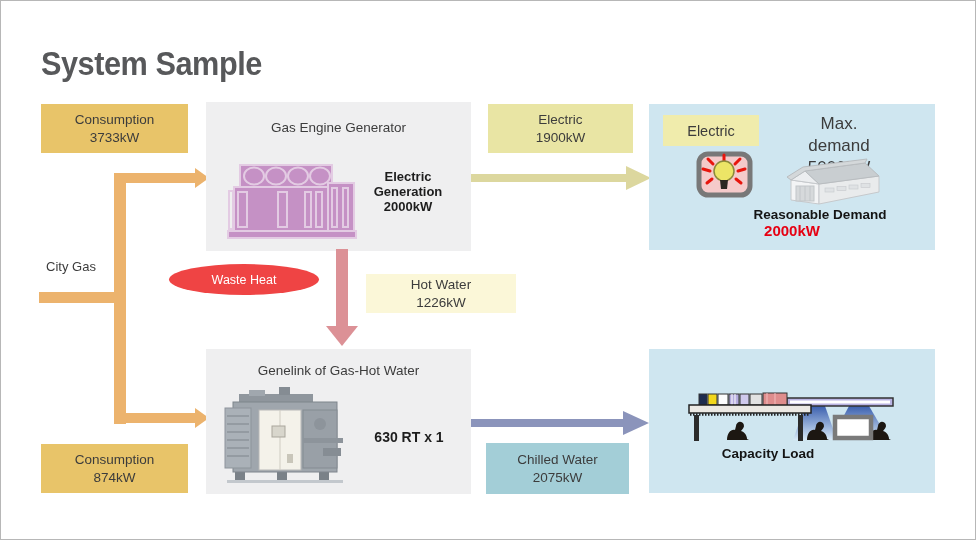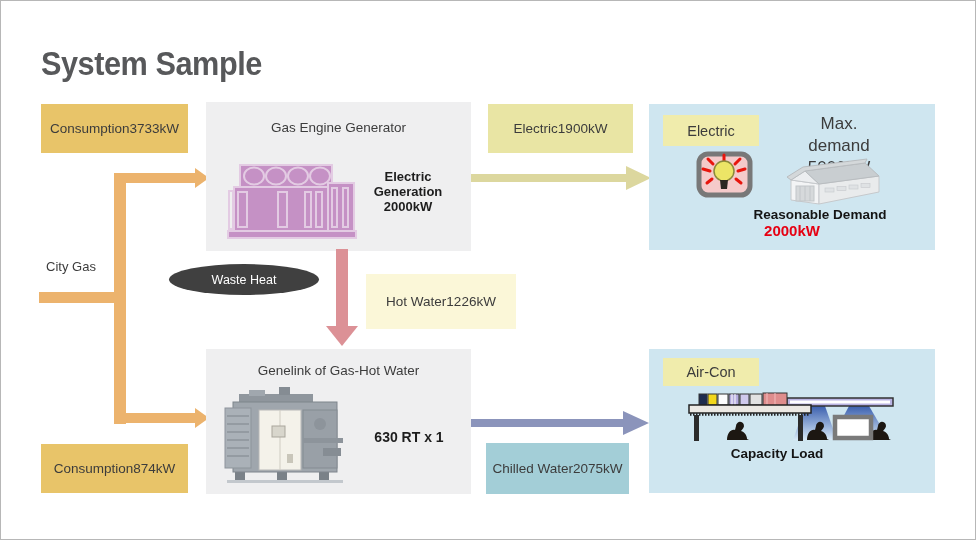--- a/index.html
+++ b/index.html
@@ -7,33 +7,33 @@
     position:relative;width:976px;height:540px;
     background:#ffffff;border:1px solid #b7b7b7;box-sizing:border-box;
     font-family:"Liberation Sans",sans-serif;color:#3a3a3a;overflow:hidden;padding-left:34px;
   }
   .abs{position:absolute;box-sizing:border-box;}
   .title{
     font-size:33px;font-weight:700;color:#57585a;letter-spacing:-.5px;
     transform:scaleX(.93);transform-origin:left center;white-space:nowrap;
   }
   .flow-box{
-    display:flex;flex-direction:row;align-items:center;justify-content:center;
+    display:flex;flex-direction:column;align-items:center;justify-content:center;
     font-size:13.5px;line-height:1.28;text-align:center;color:#3c3c3c;
   }
   .gray-box{background:#efeff0;}
   .box-title{font-size:13.5px;text-align:center;color:#3c3c3c;white-space:nowrap;}
   .bold-note{font-weight:700;font-size:13px;line-height:1.18;text-align:center;color:#1d1d1d;}
   .panel{background:#cfe6f0;}
   .tag{
     background:#f0ecac;display:flex;align-items:center;justify-content:center;
     font-size:14.5px;color:#3c3c3c;
   }
   .bubble{
-    background:#404040;border-radius:50%;color:#ffffff;
+    background:#ef4444;border-radius:50%;color:#ffffff;
     display:flex;align-items:center;justify-content:center;font-size:12.5px;white-space:nowrap;
   }
   .small-note{font-size:17px;line-height:1.3;text-align:center;color:#3c3c3c;}
   .result-label{font-weight:700;font-size:13.5px;text-align:center;color:#141414;}
   .result-value{font-weight:700;font-size:15px;text-align:center;color:#e60012;}
   
   .orange{background:#ecb36d;}
   .khaki-shaft{background:#dcd79e;}
   .khaki-head{width:0;height:0;border-left:25px solid #dcd79e;border-top:12px solid transparent;border-bottom:12px solid transparent;}
   .orange-head{width:0;height:0;border-left:14px solid #ecb36d;border-top:10px solid transparent;border-bottom:10px solid transparent;}
@@ -105,21 +105,21 @@
     <span>1900kW</span>
   </div>
   <div class="abs khaki-shaft" style="left:470px;top:173px;width:158px;height:8px;"></div>
   <div class="abs khaki-head" style="left:625px;top:165px;"></div>
 
   <div class="abs bubble" style="left:168px;top:263px;width:150px;height:31px;">Waste Heat</div>
 
   <div class="abs pink-shaft" style="left:335px;top:248px;width:12px;height:78px;"></div>
   <div class="abs pink-head" style="left:325px;top:325px;"></div>
 
-  <div class="abs flow-box" style="left:365px;top:273px;width:150px;height:55px;background:#fbf7d8;">
+  <div class="abs flow-box" style="left:365px;top:273px;width:150px;height:39px;background:#fbf7d8;">
     <span>Hot Water</span>
     <span>1226kW</span>
   </div>
 
   <div class="abs gray-box" style="left:205px;top:348px;width:265px;height:145px;">
     <div class="abs box-title" style="left:0;top:14px;width:265px;">Genelink of Gas-Hot Water</div>
     <span class="abs" style="left:13px;top:35px;">
       <svg width="130" height="102" viewBox="0 0 130 102">
         <rect x="8" y="96" width="116" height="3" fill="#c3c8cd"></rect>
         <rect x="16" y="86" width="10" height="10" fill="#7a8188"></rect>
@@ -197,21 +197,20 @@
           <rect x="64" y="39" width="9" height="4"></rect>
             <rect x="76" y="37.5" width="9" height="4"></rect>
         </g>
       </svg>
     </span>
     <div class="abs result-label" style="left:0;top:103px;width:286px;margin-left:28px;">Reasonable Demand</div>
     <div class="abs result-value" style="left:0;top:118px;width:286px;">2000kW</div>
   </div>
 
   <div class="abs panel" style="left:648px;top:348px;width:286px;height:144px;">
-    <div class="abs tag" style="left:14px;top:9px;width:96px;height:28px;">Air-Con</div>
     <span class="abs" style="left:38px;top:41px;">
       <svg width="210" height="54" viewBox="0 0 210 54">
         <defs>
           <linearGradient id="airflow" x1="0" y1="0" x2="0" y2="1">
             <stop offset="0%" stop-color="#3b5fae"></stop>
             <stop offset="100%" stop-color="#d8eaf8"></stop>
           </linearGradient>
         </defs>
         <polygon points="118,16 138,16 150,50 106,50" fill="url(#airflow)"></polygon>
         <polygon points="162,16 182,16 202,50 144,50" fill="url(#airflow)"></polygon>
@@ -235,16 +234,16 @@
         <rect x="7" y="25" width="5" height="26" fill="#2b2b2b"></rect>
         <rect x="111" y="25" width="5" height="26" fill="#2b2b2b"></rect>
         <g fill="#1c1712">
           <path d="M40,50 C40,43 44,39 48,40 L49,36 A4,4 0 1,1 56,38.5 L54,41 C58,42 60,46 60,49 L62,50 Z"></path>
           <path d="M120,50 C120,43 124,39 128,40 L129,36 A4,4 0 1,1 136,38.5 L134,41 C138,42 140,46 140,49 L142,50 Z"></path>
           <path d="M182,50 C182,43 186,39 190,40 L191,36 A4,4 0 1,1 198,38.5 L196,41 C200,42 202,46 202,49 L204,50 Z"></path>
         </g>
         <rect x="148" y="27" width="36" height="21" fill="#ffffff" stroke="#7a7a7a" stroke-width="4.5"></rect>
       </svg>
     </span>
-    <div class="abs result-label" style="left:0;top:97px;width:238px;margin-left:9px;">Capacity Load</div>
+    <div class="abs result-label" style="left:0;top:97px;width:238px;">Capacity Load</div>
   </div>
 
 </div>
 
 </body></html>

